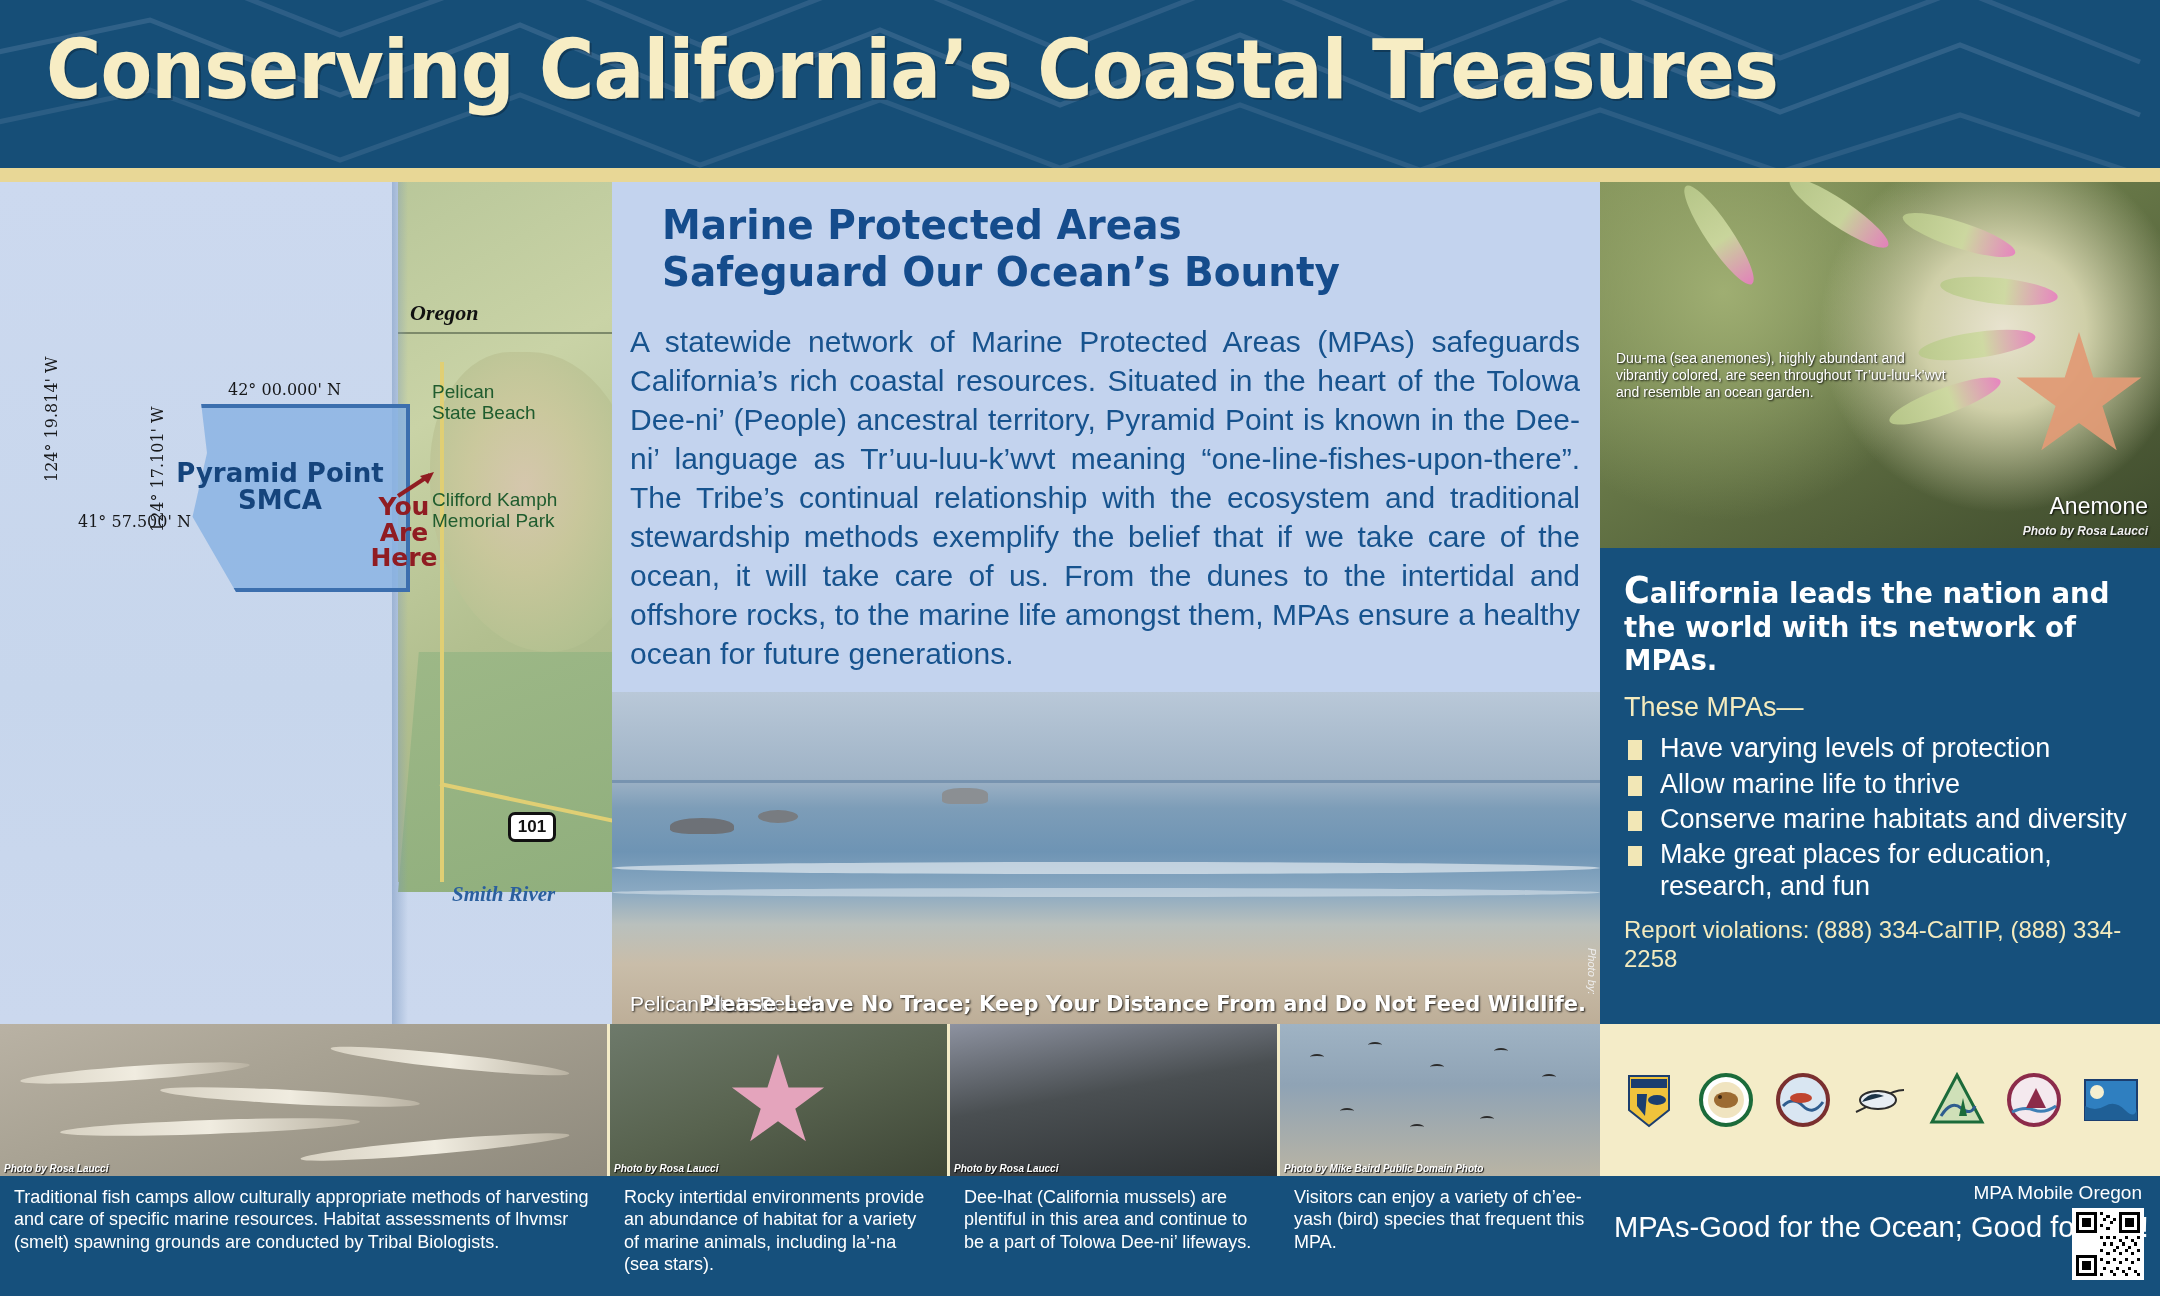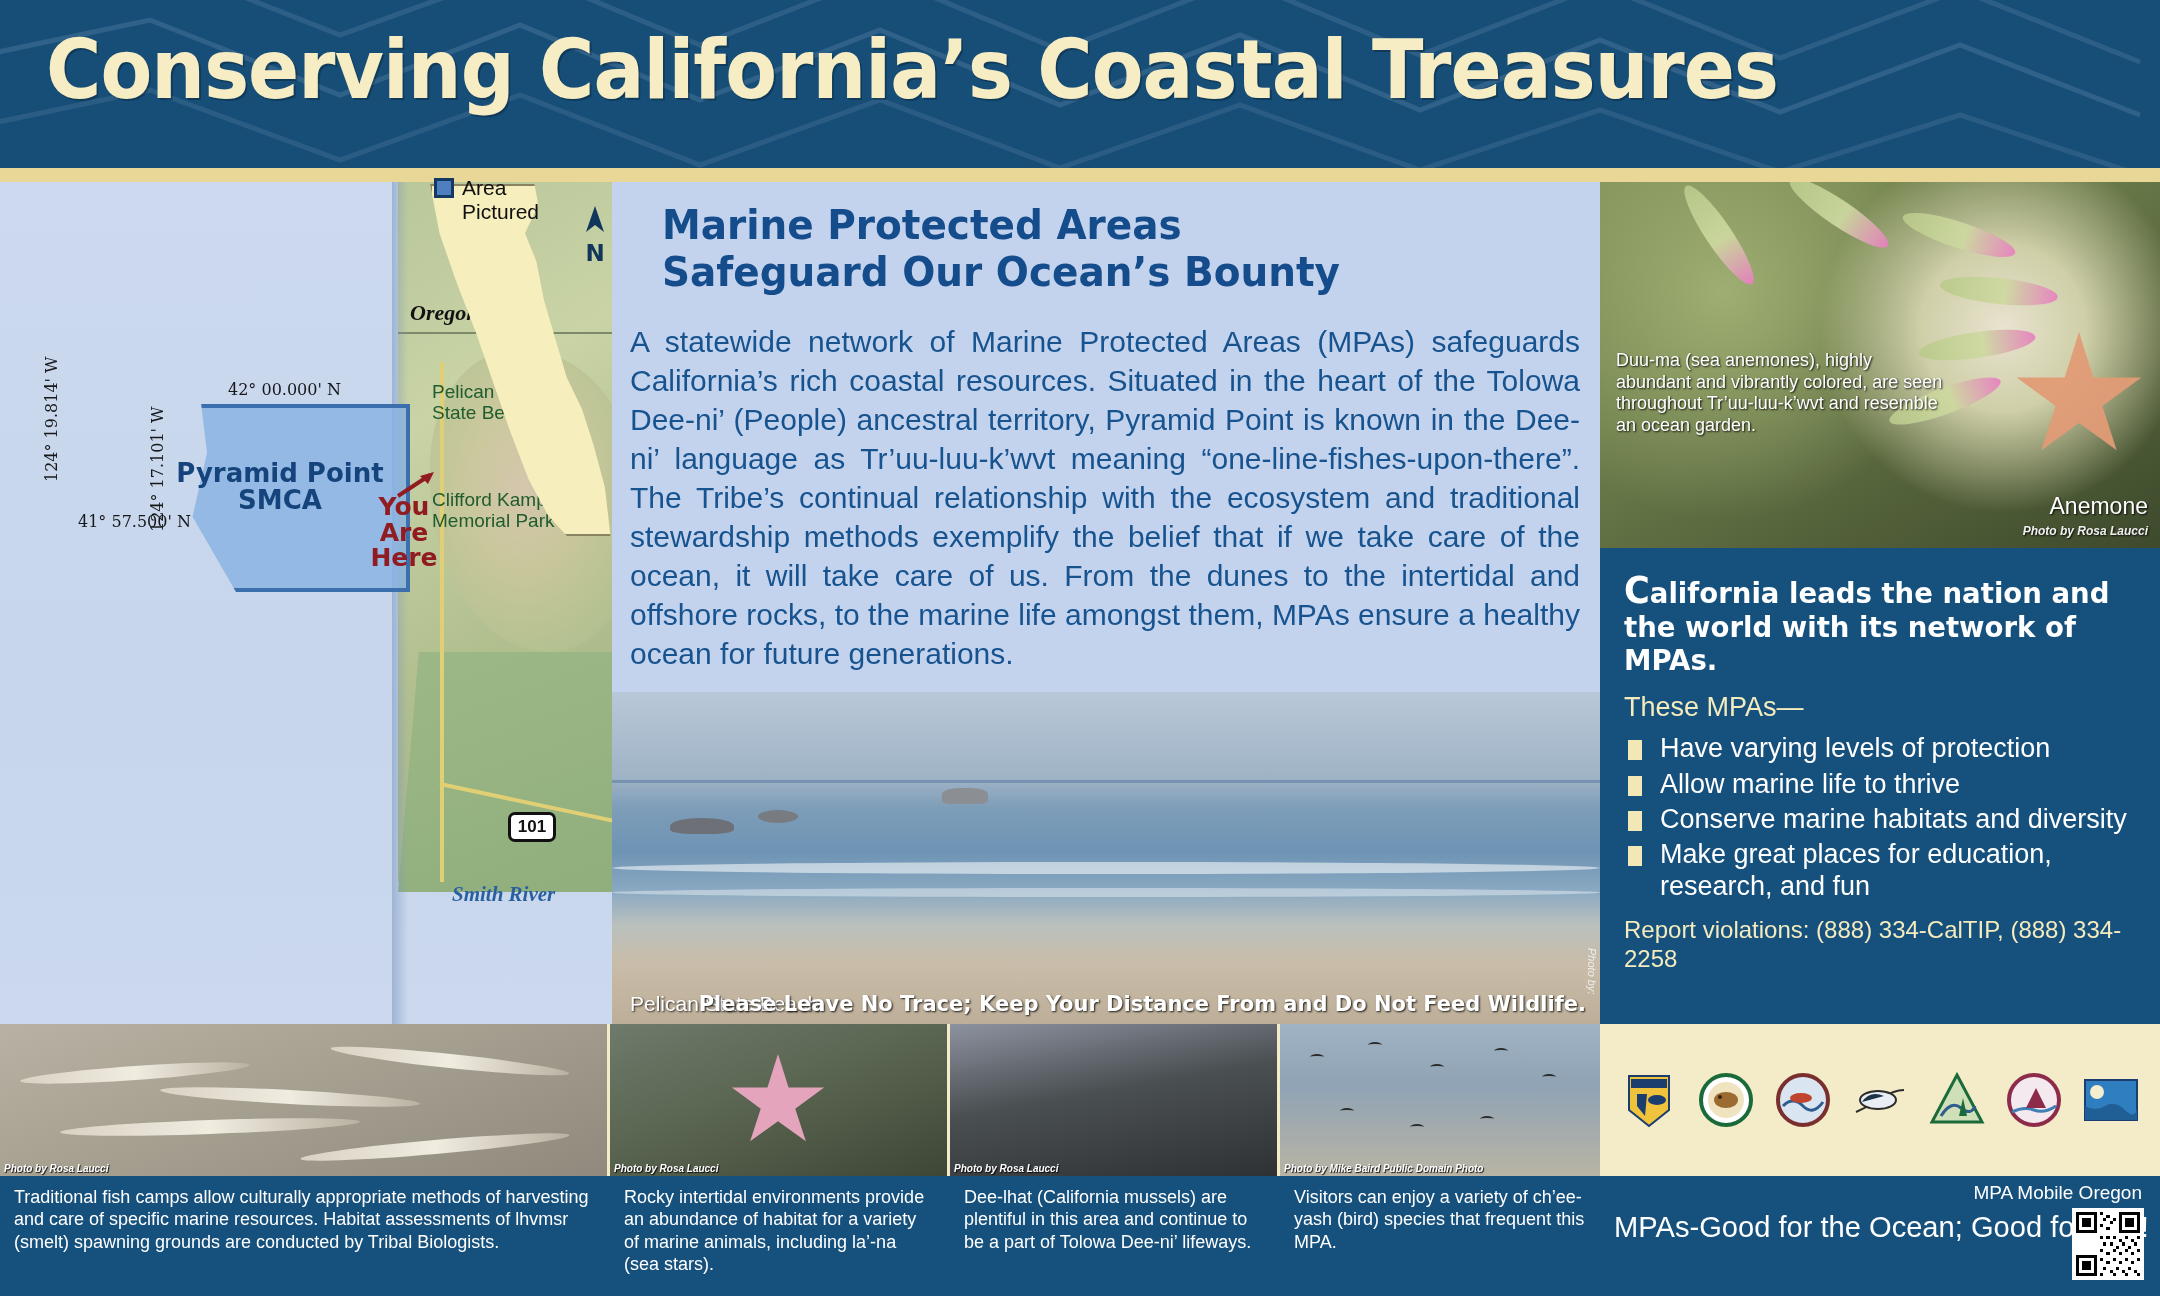--- a/index.html
+++ b/index.html
@@ -184,21 +184,21 @@
     opacity: .92;
   }
   .star {
     position: absolute; right: 16px; top: 150px; width: 130px; height: 130px;
     background: #e09b76;
     clip-path: polygon(50% 0%, 61% 35%, 98% 35%, 68% 57%, 79% 91%, 50% 70%, 21% 91%, 32% 57%, 2% 35%, 39% 35%);
     opacity: .95;
   }
   .anem-cap {
     position: absolute; left: 16px; top: 168px; width: 330px;
-    color: #fff; font-size: 18px; line-height: 1.2;
+    color: #fff; font-size: 14px; line-height: 1.2;
     font-family: "Liberation Sans", sans-serif;
     text-shadow: 1px 1px 2px rgba(0,0,0,.9);
   }
   .anem-name {
     position: absolute; right: 12px; bottom: 28px; color: #fff;
     font-size: 23px; font-family: "Liberation Sans", sans-serif;
     text-shadow: 1px 1px 2px rgba(0,0,0,.9);
   }
   .anem-credit {
     position: absolute; right: 12px; bottom: 10px; color: #f0f0f0;
@@ -346,34 +346,20 @@
     </div>
     <div class="place" style="left:432px; top:308px;">
       <div>Clifford Kamph</div>
       <div>Memorial Park</div>
     </div>
     <div class="shield">101</div>
     <div class="river-label">Smith River</div>
 
   </div>
 
-  <div class="inset">
-    <div class="inset-ca"></div>
-    <div class="inset-box"></div>
-    <div class="inset-lbl">
-      <div>Area</div>
-      <div>Pictured</div>
-    </div>
-    <div class="north">
-      <svg width="30" height="30" viewBox="0 0 30 30">
-        <polygon points="15,0 24,26 15,19 6,26" fill="#10365c"></polygon>
-      </svg>
-      <div class="n-txt">N</div>
-    </div>
-  </div>
 
   <div class="center-panel">
     <div class="ct-head">
       <div>Marine Protected Areas</div>
       <div>Safeguard Our Ocean’s Bounty</div>
     </div>
     <div class="ct-body">A statewide network of Marine Protected Areas (MPAs) safeguards California’s rich coastal resources. Situated in the heart of the Tolowa Dee-ni’ (People) ancestral territory, Pyramid Point is known in the Dee-ni’ language as Tr’uu-luu-k’wvt meaning “one-line-fishes-upon-there”. The Tribe’s continual relationship with the ecosystem and traditional stewardship methods exemplify the belief that if we take care of the ocean, it will take care of us. From the dunes to the intertidal and offshore rocks, to the marine life amongst them, MPAs ensure a healthy ocean for future generations.</div>
   </div>
 
   <div class="beach">

